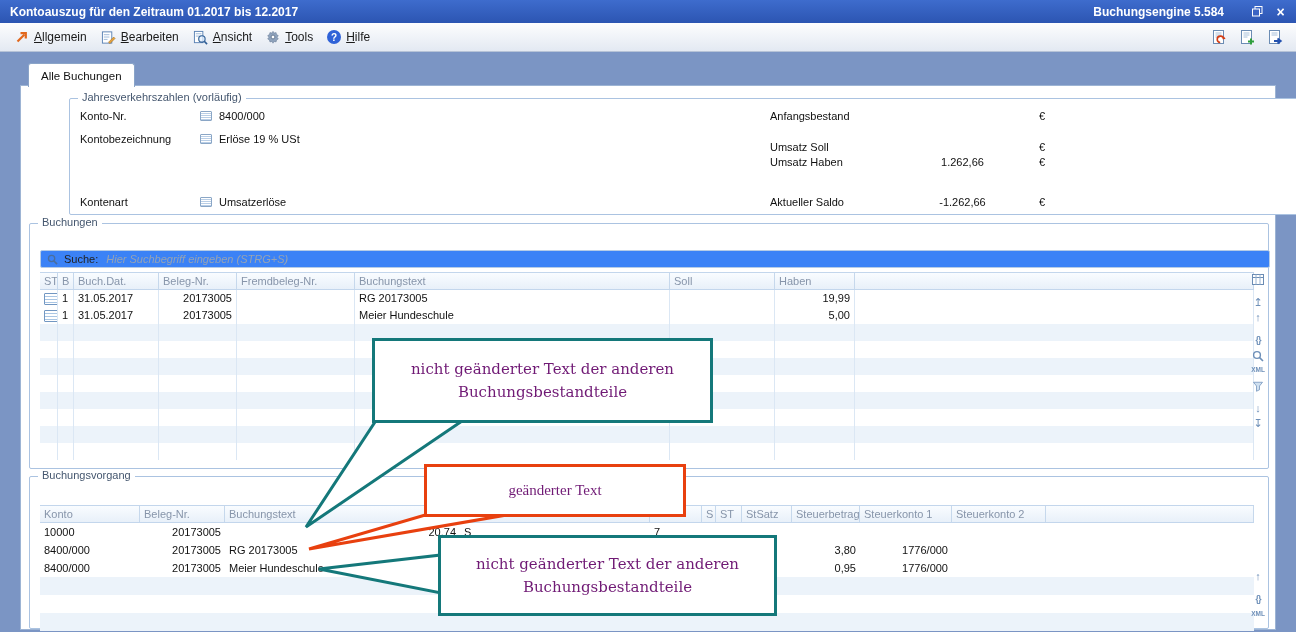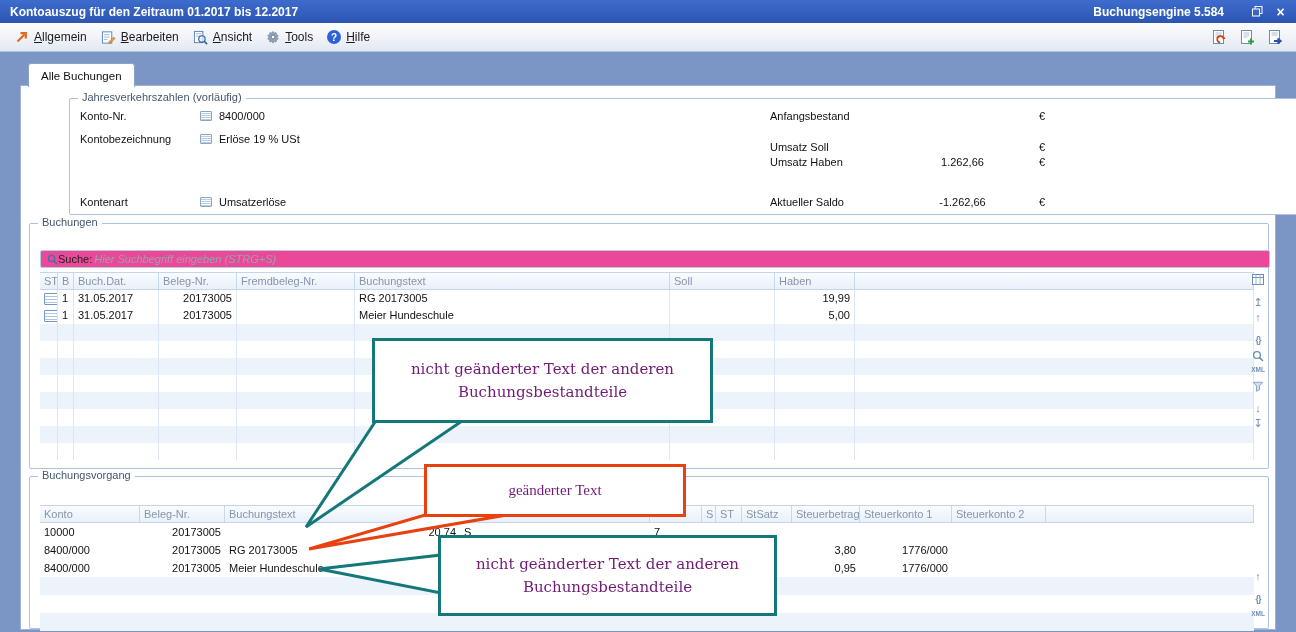--- a/index.html
+++ b/index.html
@@ -41,22 +41,22 @@
   .sum-row{position:absolute;left:10px;display:flex;align-items:center;height:14px;}
   .sum-label{width:120px;color:#111;}
   .fld-icn{width:10px;height:8px;border:1px solid #8aa6c6;border-radius:1px;margin-right:7px;
     background:repeating-linear-gradient(to bottom,#fff 0 1px,#b9cee6 1px 2px);}
   .sum-rrow{position:absolute;left:700px;width:275px;display:flex;align-items:center;height:14px;}
   .rlabel{width:130px;}
   .rval{flex:1;text-align:center;}
   .euro{width:20px;text-align:right;}
 
   
-  .searchbar{position:absolute;left:10px;top:26px;width:1230px;height:18px;background:#ec4899;
-    border:1px solid #b6cce6;box-sizing:border-box;display:flex;align-items:center;padding:0 6px;border-radius:2px;}
+  .searchbar{position:absolute;left:10px;top:26px;width:1230px;height:18px;background:#3b82f6;
+    border:1px solid #b6cce6;box-sizing:border-box;display:flex;align-items:center;gap:6px;padding:0 6px;border-radius:2px;}
   .searchbar .s-label{color:#222;}
   .search-input{flex:1;border:none;background:transparent;outline:none;font-family:"Liberation Sans",sans-serif;
     font-size:11px;height:14px;}
   .search-input::placeholder{font-style:italic;color:#96a3b4;}
 
   
   .t-table{position:absolute;left:10px;width:1214px;}
   .bk-grid{display:grid;grid-template-columns:18px 16px 85px 78px 118px 315px 105px 80px 1fr;}
   .bv-grid{display:grid;grid-template-columns:100px 85px 235px 190px 52px 14px 26px 50px 68px 92px 94px 1fr;}
   .t-head{border-top:1px solid #c3d6ec;border-bottom:1px solid #c3d6ec;}

